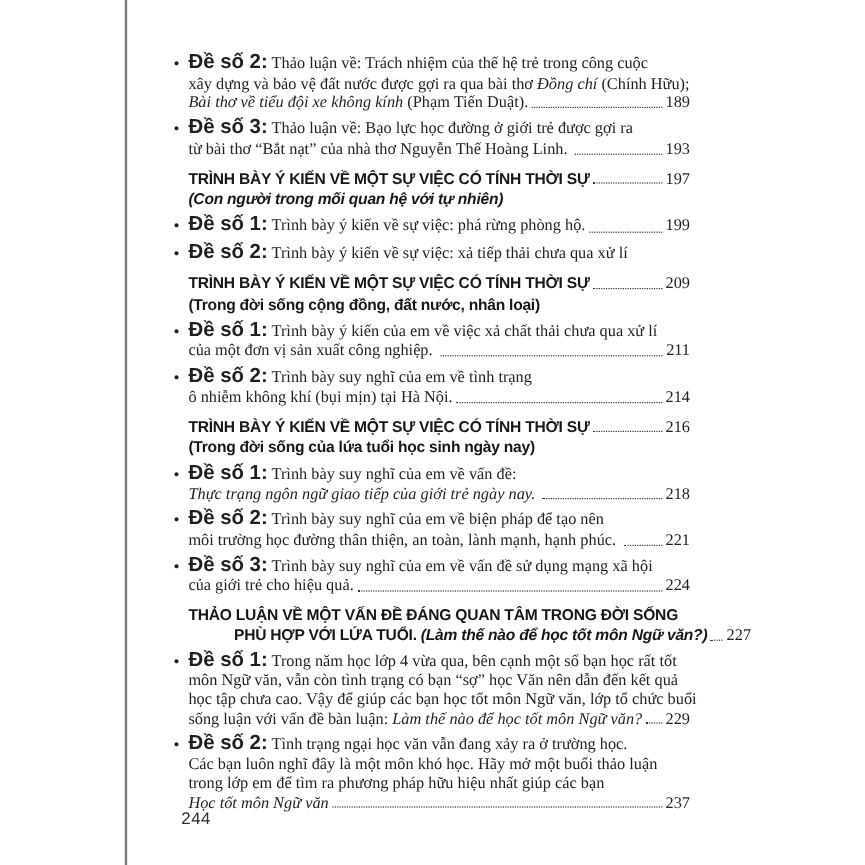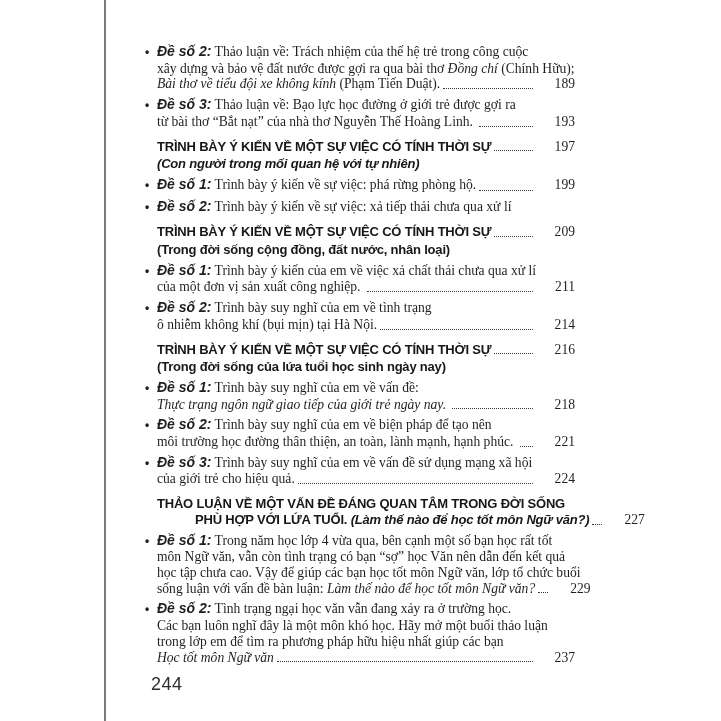--- a/index.html
+++ b/index.html
@@ -20,38 +20,38 @@
   .entry.subheading { margin-top:2px; }
   .line { display:flex; align-items:baseline; padding-left:12px; }
   .line .txt { white-space:pre; }
   .line.center { justify-content:flex-start; }
   .line.icenter { padding-left:50px; }
   .bullet {
     display:inline-block; width:12px; margin-left:-12px;
     font-family:"Liberation Sans", sans-serif; font-weight:700; font-size:12px;
   }
   .item .b {
-    font-family:"Liberation Sans", sans-serif; font-weight:700; font-size:14px;font-style:italic;
+    font-family:"Liberation Sans", sans-serif; font-weight:700; font-size:17px;
   }
   .i { font-style:italic; }
   .heading .line, .subheading .line {
     font-family:"Liberation Sans", sans-serif; font-weight:700; font-size:13px;
     letter-spacing:-0.2px; color:#171717;
   }
   .leader {
     flex:1 1 auto; min-width:10px; align-self:flex-end;
     border-bottom:1.6px dotted #333333; margin:0 3px 3px 3px;
   }
   .pg {
     font-family:"Liberation Serif", serif; font-weight:400; font-style:normal;
-    font-size:13.6px; letter-spacing:0; color:#1f1f1f;margin-left:19px;
+    font-size:13.6px; letter-spacing:0; color:#1f1f1f;
   }
   .footer-page-number {
     position:absolute; left:151px; top:674px;
-    font-family:"Liberation Sans", sans-serif; font-size:18px;
+    font-family:"Liberation Sans", sans-serif; font-size:14px;
     letter-spacing:0.5px; color:#2e2e2e;
   }
 </style>
 </head>
 <body>
 
 <div class="edge-line"></div>
 <div class="content">
     <div class="entry item">
       <div class="line">

